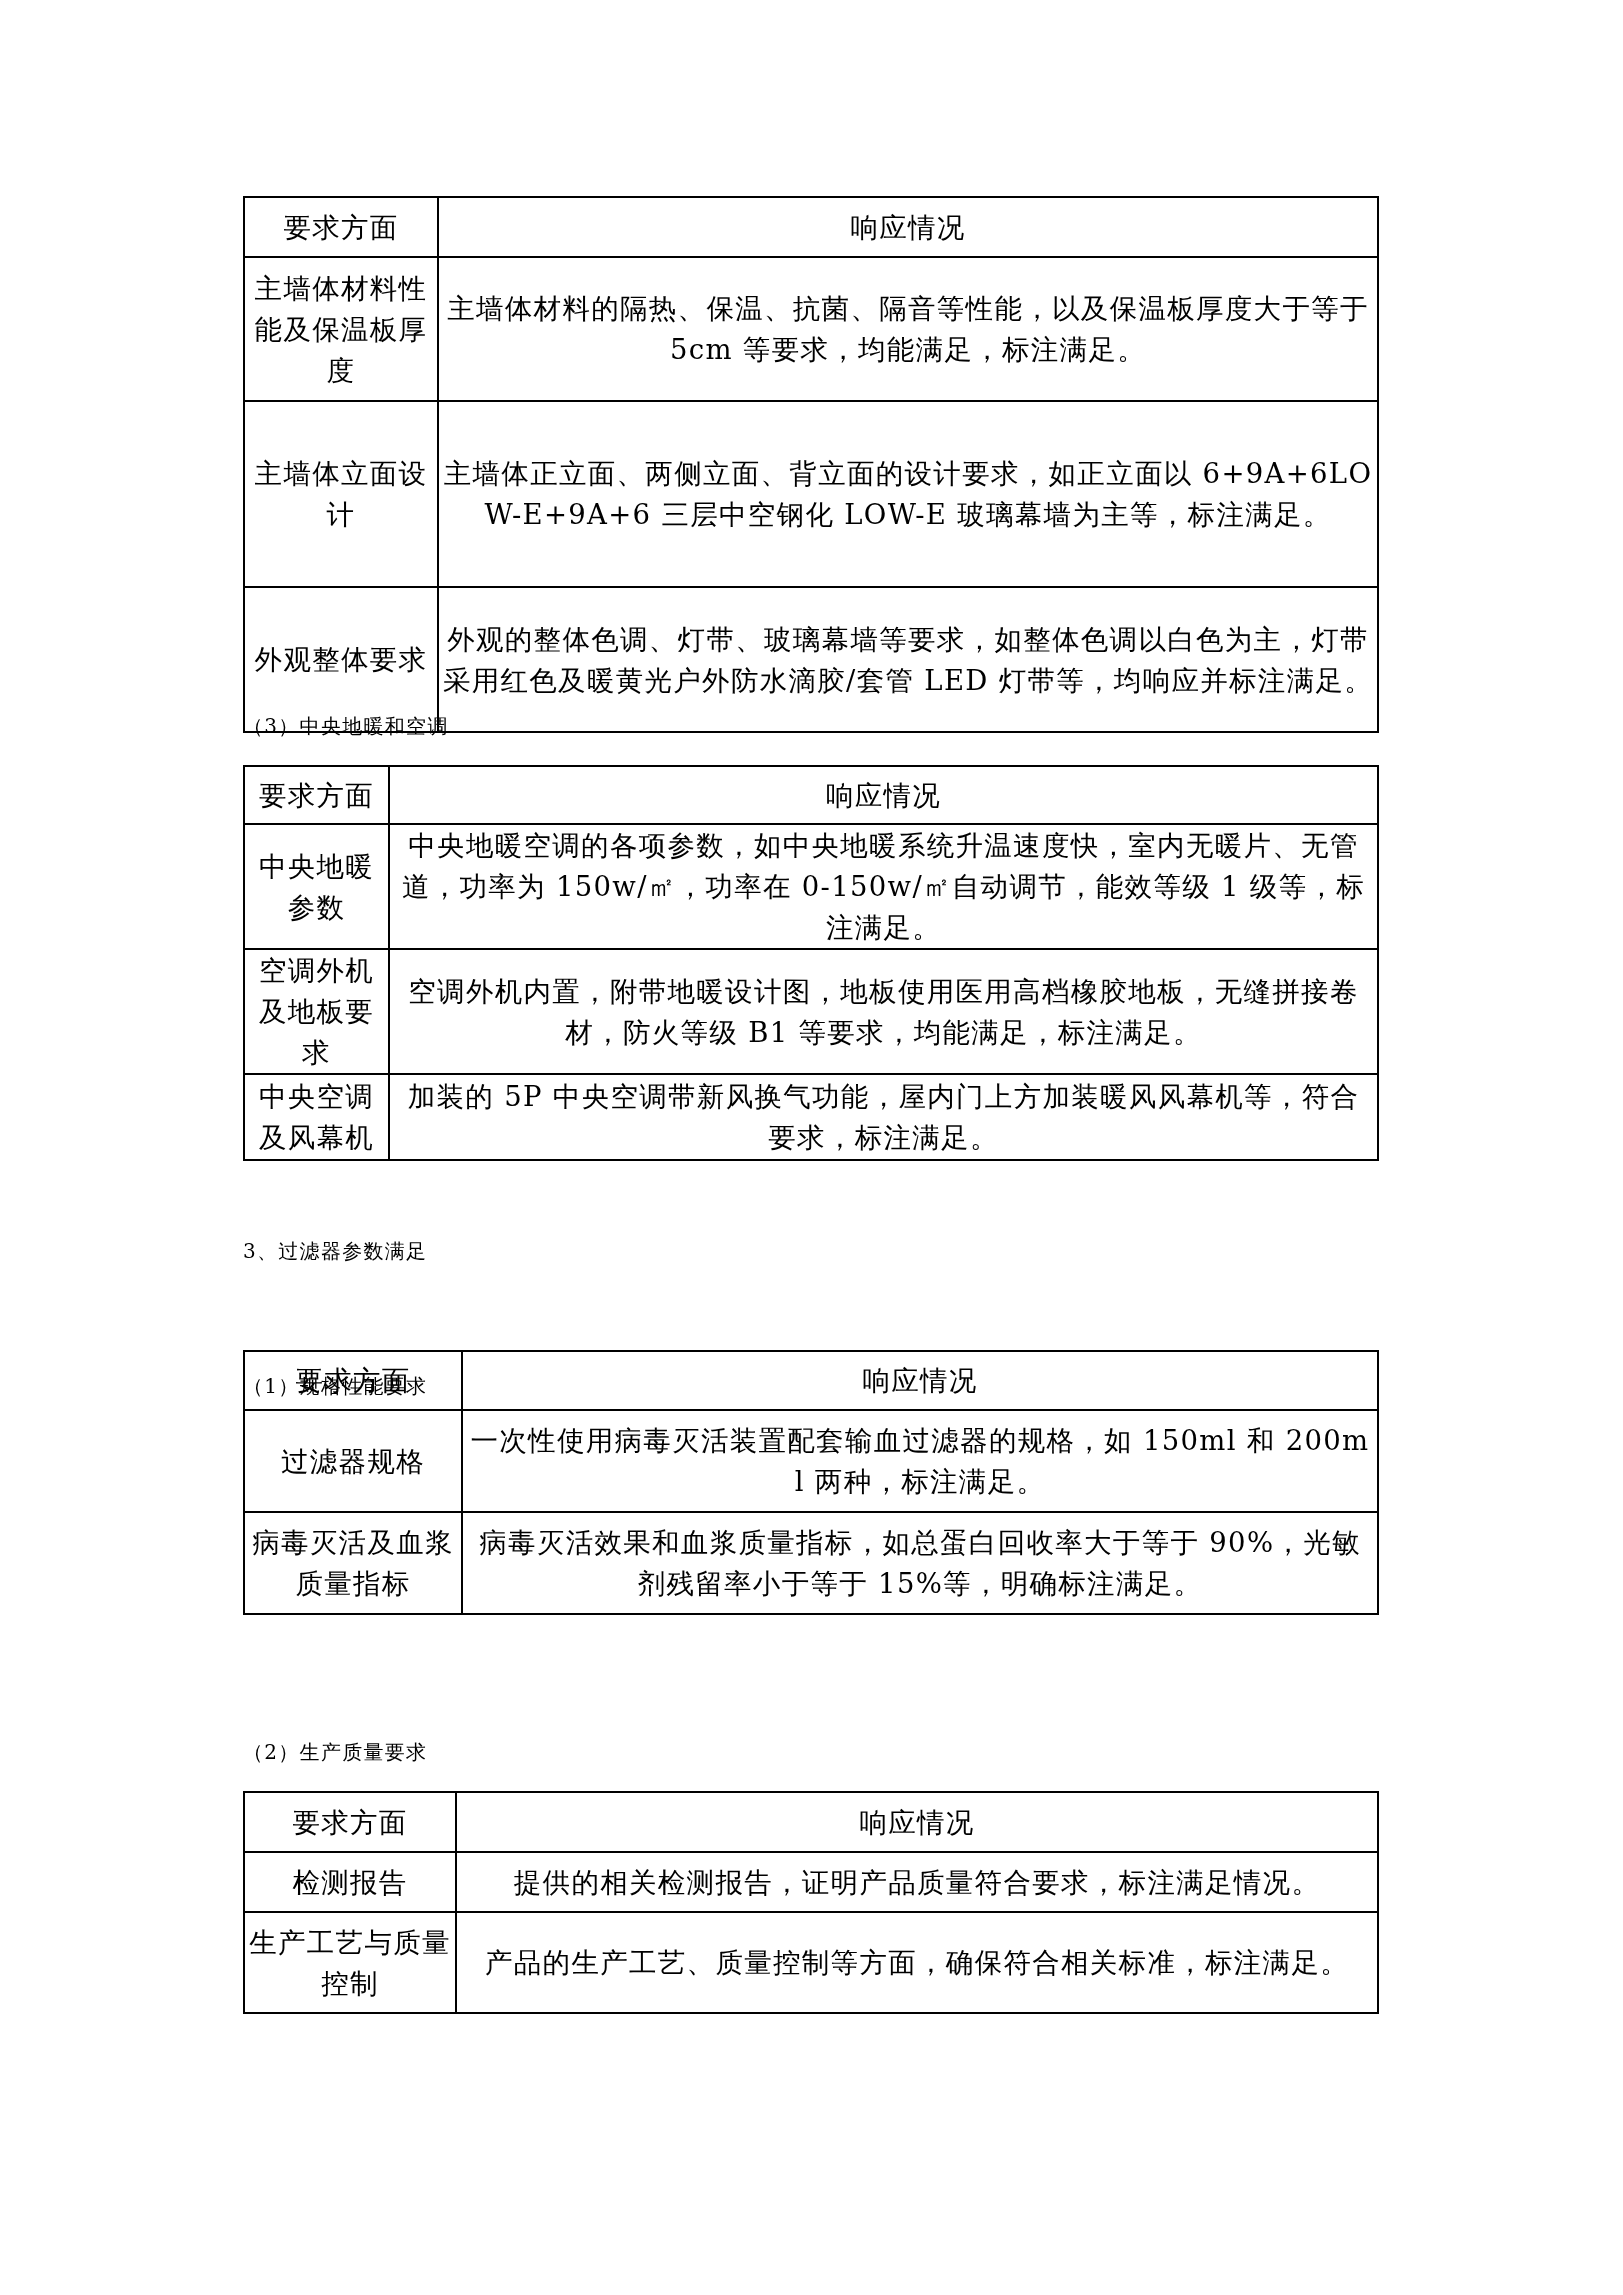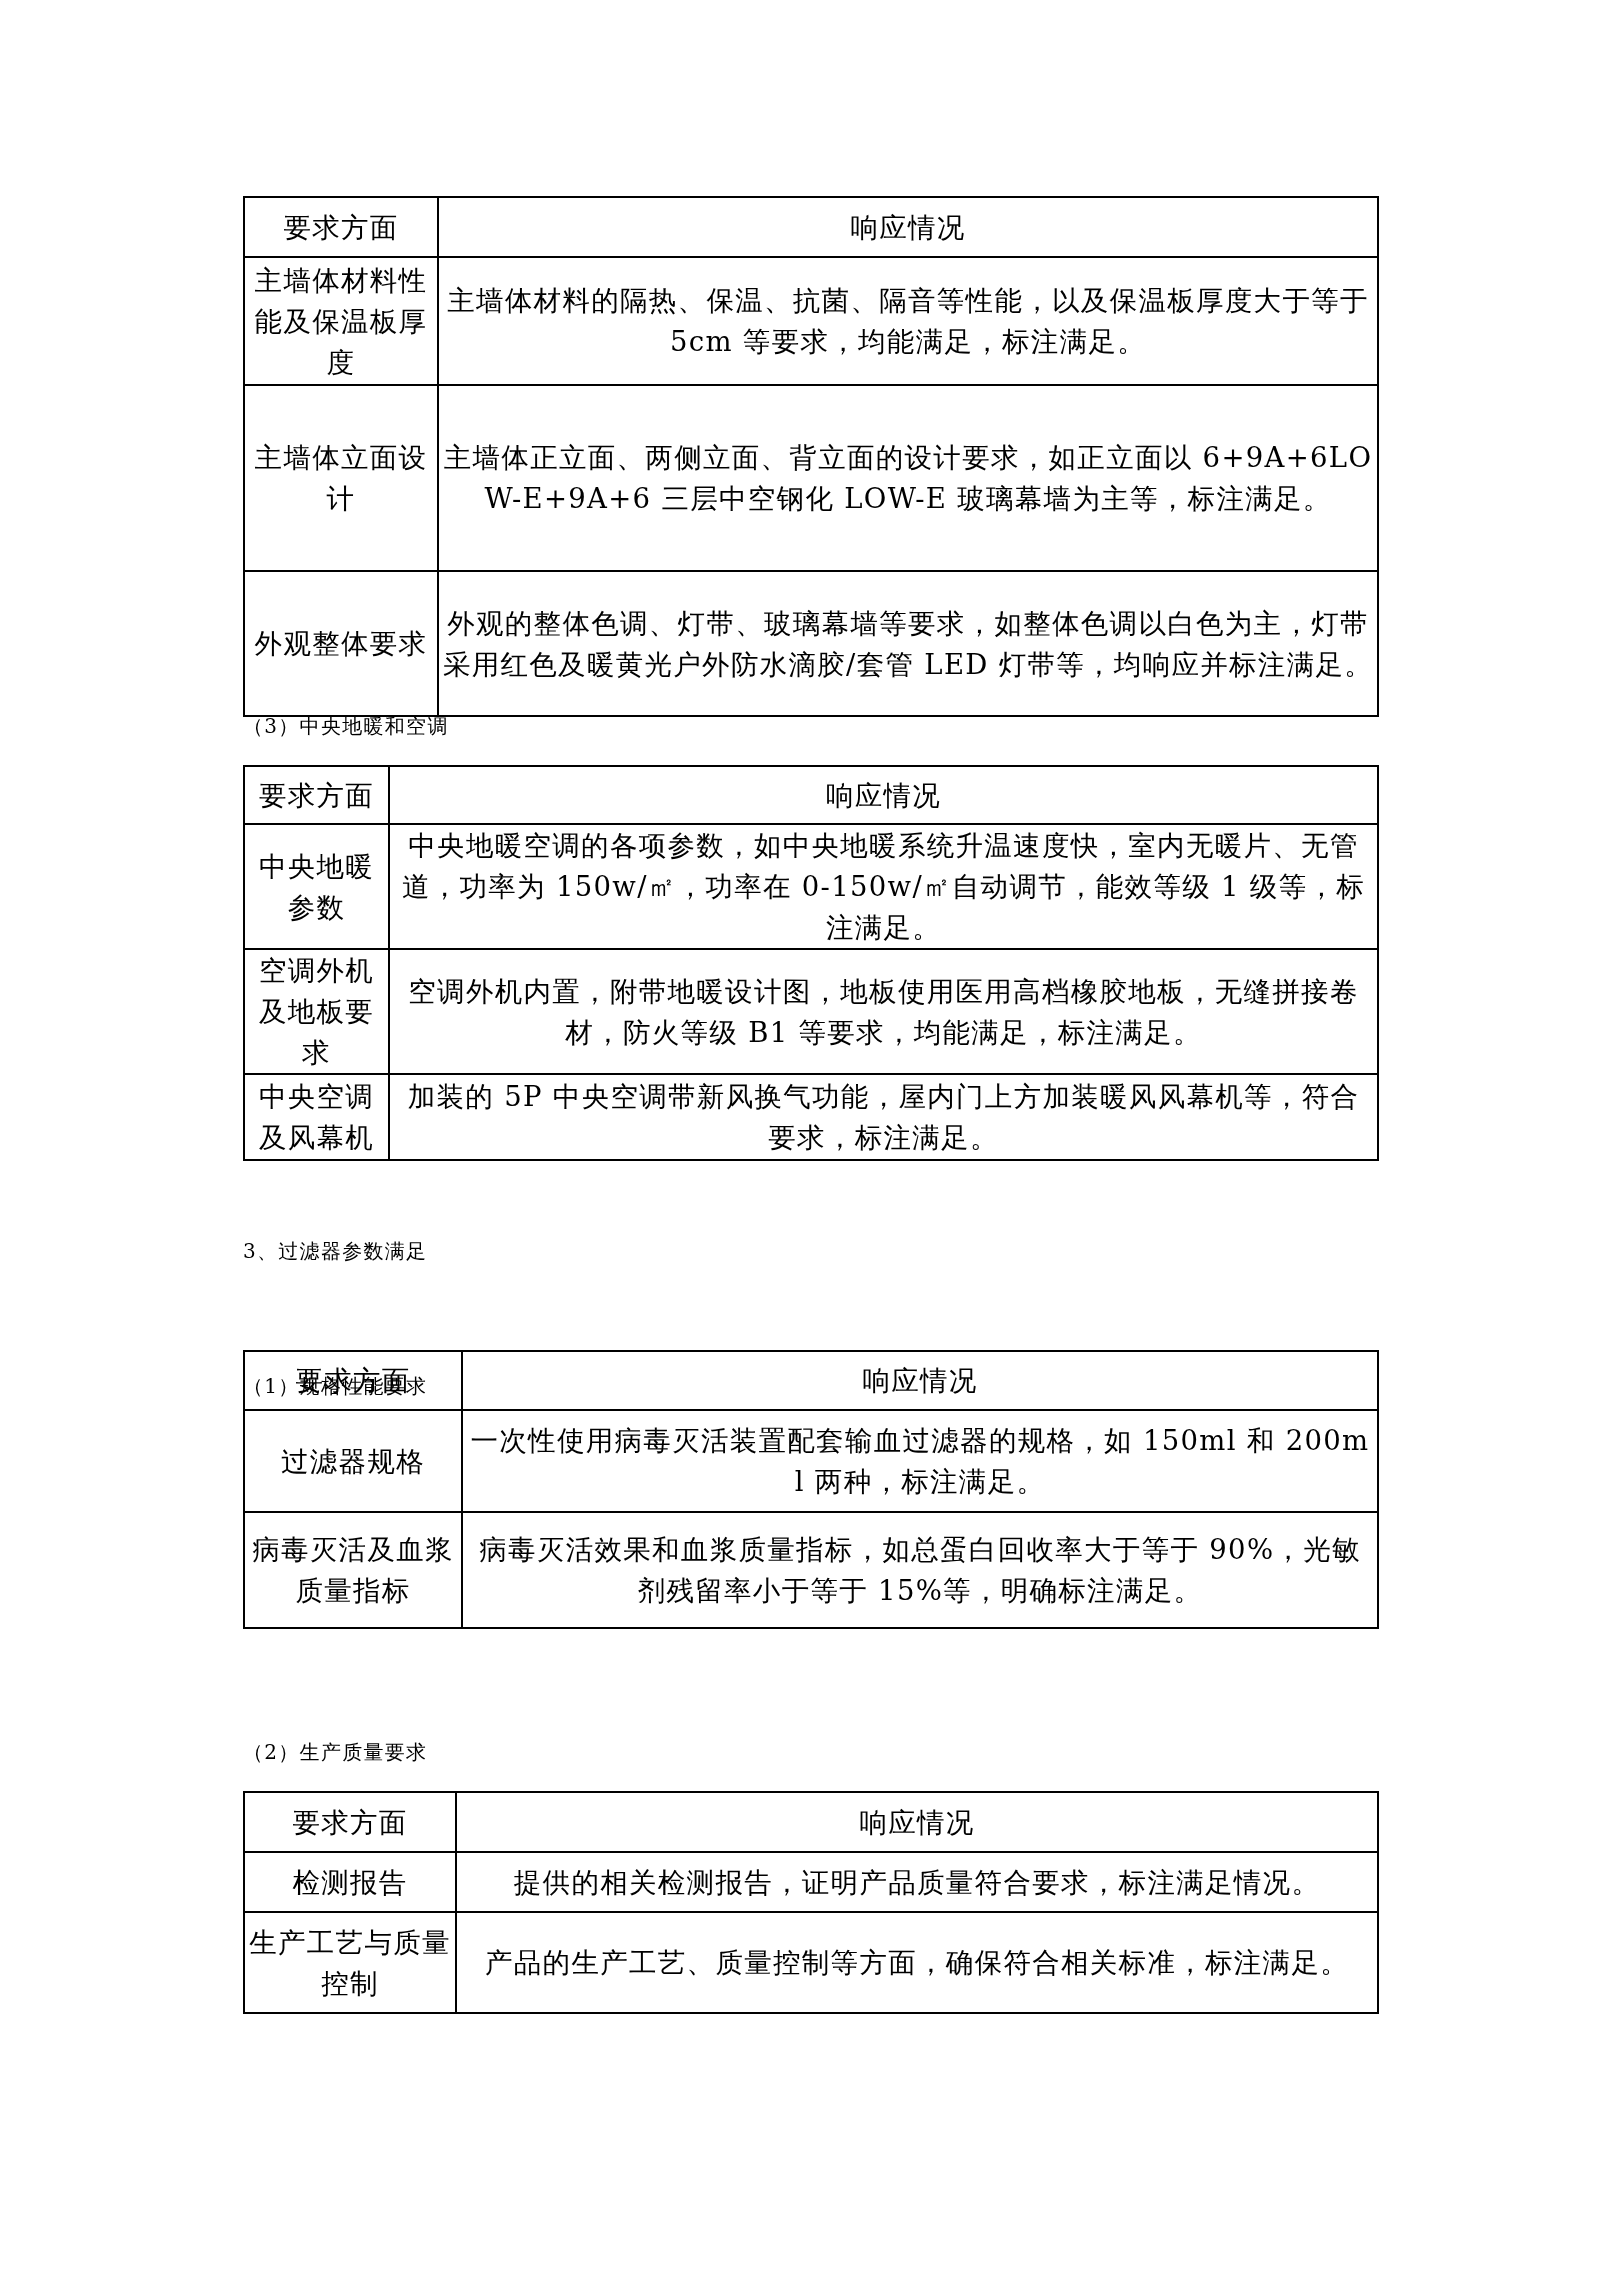--- a/index.html
+++ b/index.html
@@ -56,21 +56,21 @@
   <table class="req" style="top:196px;">
     <colgroup>
         <col style="width:194px">
         <col>
       </colgroup>
     <tbody>
         <tr style="height:60px;">
       <td>要求方面</td>
       <td>响应情况</td>
     </tr>
-    <tr style="height:128px;">
+    <tr style="height:144px;">
       <td>主墙体材料性能及保温板厚度</td>
       <td>主墙体材料的隔热、保温、抗菌、隔音等性能，以及保温板厚度大于等于 5cm 等要求，均能满足，标注满足。</td>
     </tr>
     <tr style="height:186px;">
       <td>主墙体立面设计</td>
       <td>主墙体正立面、两侧立面、背立面的设计要求，如正立面以 6+9A+6LOW-E+9A+6 三层中空钢化 LOW-E 玻璃幕墙为主等，标注满足。</td>
     </tr>
     <tr style="height:145px;">
       <td>外观整体要求</td>
       <td>外观的整体色调、灯带、玻璃幕墙等要求，如整体色调以白色为主，灯带采用红色及暖黄光户外防水滴胶/套管 LED 灯带等，均响应并标注满足。</td>
@@ -115,21 +115,21 @@
       </colgroup>
     <tbody>
         <tr style="height:59px;">
       <td>要求方面</td>
       <td>响应情况</td>
     </tr>
     <tr style="height:102px;">
       <td>过滤器规格</td>
       <td>一次性使用病毒灭活装置配套输血过滤器的规格，如 150ml 和 200ml 两种，标注满足。</td>
     </tr>
-    <tr style="height:116px;">
+    <tr style="height:102px;">
       <td>病毒灭活及血浆质量指标</td>
       <td>病毒灭活效果和血浆质量指标，如总蛋白回收率大于等于 90%，光敏剂残留率小于等于 15%等，明确标注满足。</td>
     </tr>
   </tbody>
     </table>
 
   <div class="heading" style="top:1733px;">（2）生产质量要求</div>
 
   <table class="req" style="top:1791px;">
     <colgroup>

